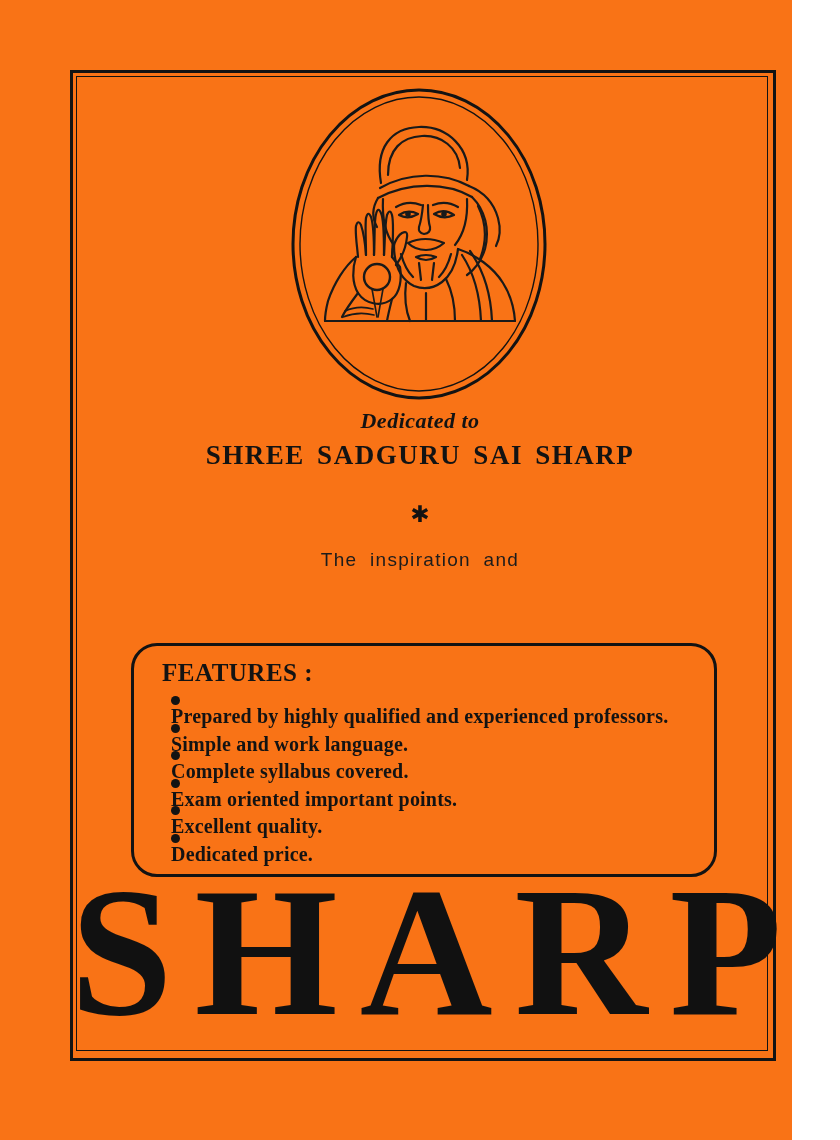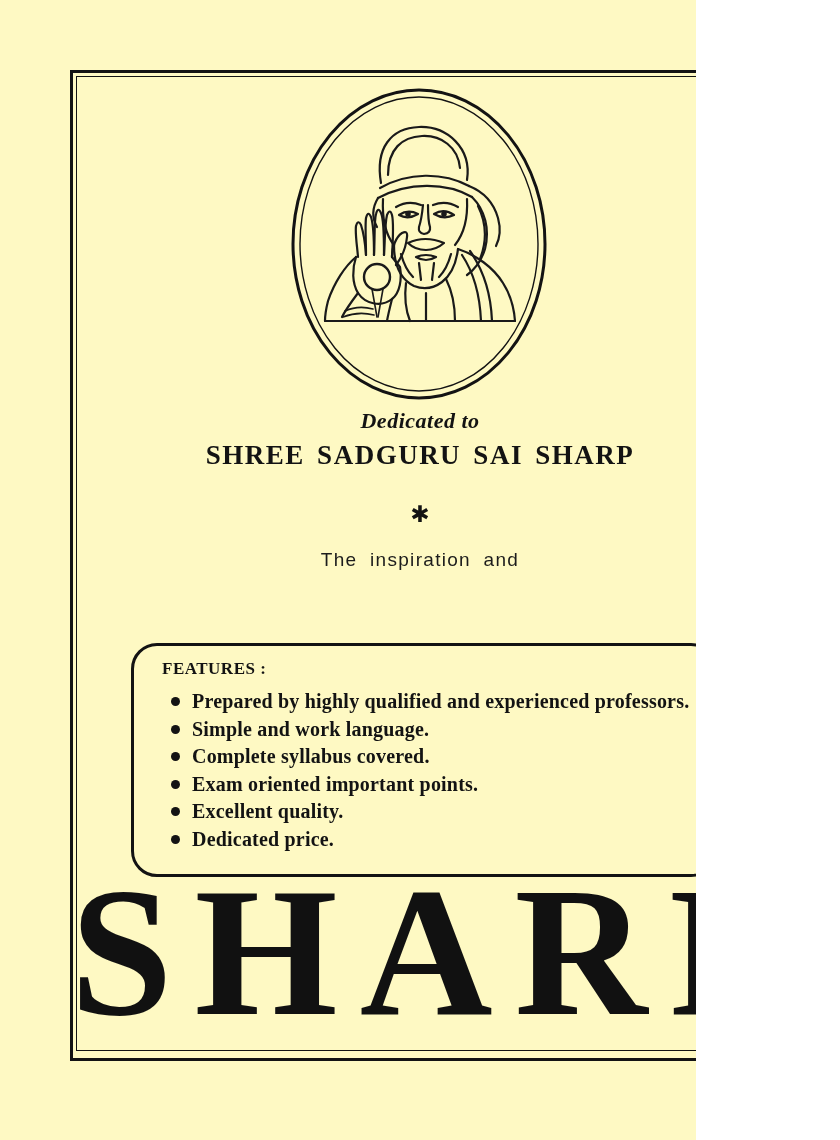--- a/index.html
+++ b/index.html
@@ -1,19 +1,19 @@
 <!DOCTYPE html>
 <html><head>
 <meta charset="utf-8">
 <style>
   html,body{margin:0;padding:0;background:#ffffff;}
   .page{
     position:relative;
-    width:696px;height:1140px;
-    background:#fef9c3;
+    width:792px;height:1140px;
+    background:#f97316;
     overflow:hidden;
     font-family:"Liberation Serif", serif;
     color:#131313;
   }
   .frame-outer{
     position:absolute;left:70px;top:70px;width:700px;height:985px;
     border:3px solid #131313;
   }
   .frame-inner{
     position:absolute;left:76px;top:76px;width:690px;height:973px;
@@ -46,33 +46,34 @@
     letter-spacing:1.3px;word-spacing:6px;
     color:#1c1c1c;
   }
   .features-box{
     position:absolute;left:131px;top:643px;width:586px;height:234px;
     border:3.5px solid #131313;border-radius:26px;
     box-sizing:border-box;
   }
   .features-heading{
     margin:13px 0 0 28px;
-    font-size:17px;font-weight:bold;
+    font-size:25px;font-weight:bold;
     letter-spacing:0.5px;
   }
   .features-list{
     margin:9px 0 0 0;padding:0;list-style:none;
   }
   .features-list li{
-    display:flex;align-items:center;
+    display:flex;align-items:flex-start;
     height:27.5px;
     padding-left:37px;
     font-size:20px;font-weight:bold;
     letter-spacing:0.2px;
     white-space:nowrap;
+    flex-direction:column;
   }
   .bullet-dot{
     flex:0 0 auto;
     width:9px;height:9px;border-radius:50%;
     background:#131313;
     margin-right:12px;
   }
   .brand-wordmark{
     position:absolute;left:0;top:860px;width:840px;
     box-sizing:border-box;padding-left:34px;

